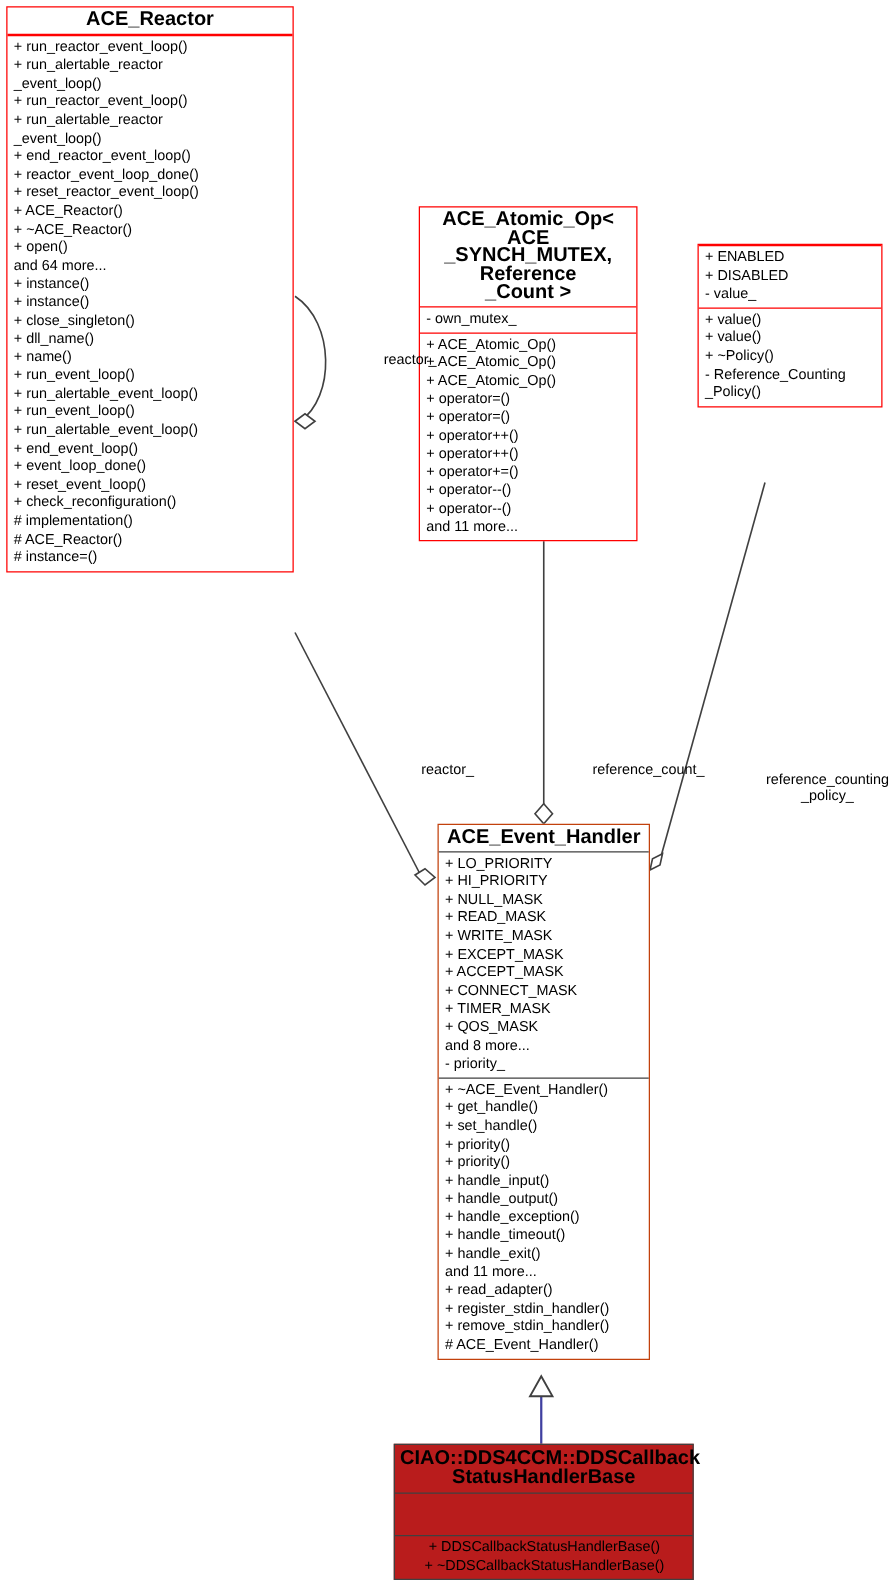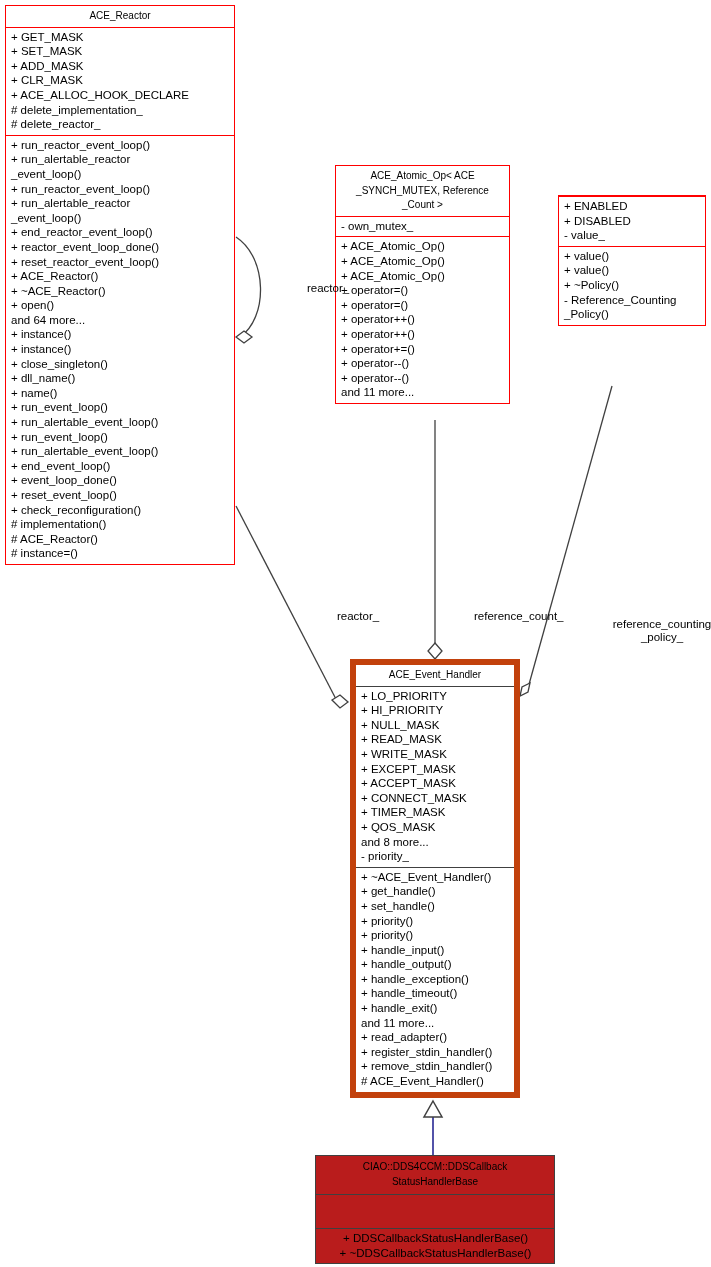--- a/index.html
+++ b/index.html
@@ -23,26 +23,27 @@
     box-sizing: border-box;
     background: #ffffff;
     border: 1px solid #ff0000;
     z-index: 5;
   }
   .uml-box.gray {
     background: #b91c1c;
     border: 1px solid #404040;
   }
   .uml-title {
-    font-size: 10px;
+    font-size: 16px;
     line-height: 14.6px;
     color: #000000;
     text-align: center;
     padding: 3px 4px 3px 4px;
     white-space: pre-line;
+    font-weight: bold;
   }
   .uml-sep {
     height: 0;
     border-top: 1px solid #ff0000;
   }
   .gray .uml-sep {
     border-top: 1px solid #404040;
   }
   .uml-section {
     padding: 2px 4px 3px 5px;
@@ -105,29 +106,20 @@
     <line x1="612" y1="386" x2="528" y2="688" stroke="#404040" stroke-width="1.3"></line>
     <polygon points="530,683 522,687 520,696 528,692" fill="#ffffff" stroke="#404040" stroke-width="1.3"></polygon>
 
     <line x1="433" y1="1155" x2="433" y2="1115" stroke="#4040a0" stroke-width="1.8"></line>
     <polygon points="433,1101 442,1117 424,1117" fill="#ffffff" stroke="#404040" stroke-width="1.5"></polygon>
   </svg>
 
   <div class="uml-box" style="left:5px; top:5px; width:230px;">
     <div class="uml-title">ACE_Reactor</div>
     <div class="uml-sep"></div>
-    <div class="uml-section">
-      <div class="uml-row">+ GET_MASK</div>
-      <div class="uml-row">+ SET_MASK</div>
-      <div class="uml-row">+ ADD_MASK</div>
-      <div class="uml-row">+ CLR_MASK</div>
-      <div class="uml-row">+ ACE_ALLOC_HOOK_DECLARE</div>
-      <div class="uml-row"># delete_implementation_</div>
-      <div class="uml-row"># delete_reactor_</div>
-    </div>
     <div class="uml-sep"></div>
     <div class="uml-section">
       <div class="uml-row">+ run_reactor_event_loop()</div>
       <div class="uml-row">+ run_alertable_reactor</div>
       <div class="uml-row">_event_loop()</div>
       <div class="uml-row">+ run_reactor_event_loop()</div>
       <div class="uml-row">+ run_alertable_reactor</div>
       <div class="uml-row">_event_loop()</div>
       <div class="uml-row">+ end_reactor_event_loop()</div>
       <div class="uml-row">+ reactor_event_loop_done()</div>
@@ -189,21 +181,21 @@
     <div class="uml-sep"></div>
     <div class="uml-section">
       <div class="uml-row">+ value()</div>
       <div class="uml-row">+ value()</div>
       <div class="uml-row">+ ~Policy()</div>
       <div class="uml-row">- Reference_Counting</div>
       <div class="uml-row">_Policy()</div>
     </div>
   </div>
 
-  <div class="uml-box" style="left:350px; top:659px; width:170px; border:6px solid #c2410c;">
+  <div class="uml-box" style="left:350px; top:659px; width:170px; border:1px solid #c2410c;">
     <div class="uml-title">ACE_Event_Handler</div>
     <div class="uml-sep" style="border-top:1px solid #404040;"></div>
     <div class="uml-section">
       <div class="uml-row">+ LO_PRIORITY</div>
       <div class="uml-row">+ HI_PRIORITY</div>
       <div class="uml-row">+ NULL_MASK</div>
       <div class="uml-row">+ READ_MASK</div>
       <div class="uml-row">+ WRITE_MASK</div>
       <div class="uml-row">+ EXCEPT_MASK</div>
       <div class="uml-row">+ ACCEPT_MASK</div>

